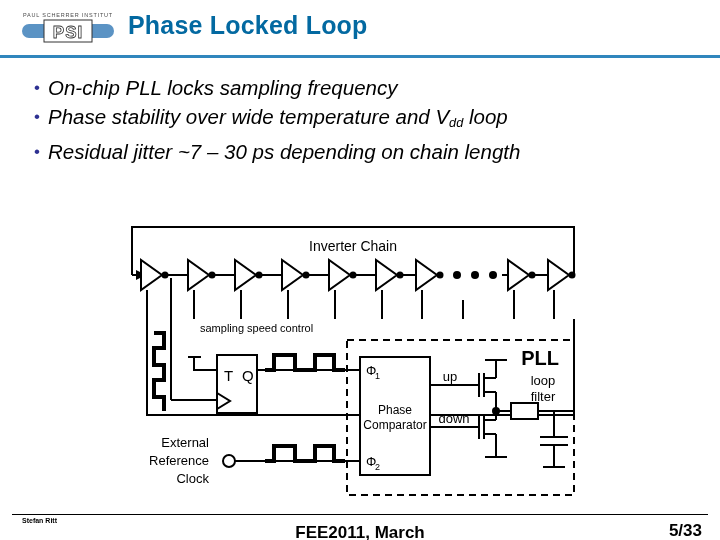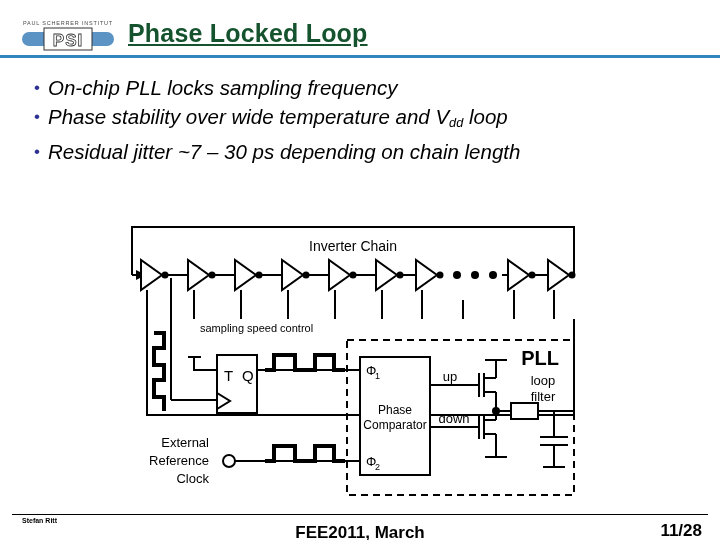--- a/index.html
+++ b/index.html
@@ -4,26 +4,26 @@
 <style>
   html,body{margin:0;padding:0;}
   body{
     width:720px;height:540px;
     background:#ffffff;
     font-family:"Liberation Sans", sans-serif;
     overflow:hidden;
     position:relative;
   }
   
-  #header{position:absolute;left:0;top:8px;width:720px;height:46px;}
+  #header{position:absolute;left:0;top:0;width:720px;height:46px;}
   #psi-logo{position:absolute;left:18px;top:9px;width:100px;height:38px;}
   #slide-title{
     position:absolute;left:128px;top:11px;
-    font-size:25px;font-weight:bold;color:#14532d;
-    letter-spacing:.2px;white-space:nowrap;text-decoration:underline;
+    font-size:25px;font-weight:bold;color:#0369a1;
+    letter-spacing:.2px;white-space:nowrap;
   }
   #title-rule{
     position:absolute;left:0;top:55px;width:720px;height:3px;
     background:#3086bd;
   }
   
   #bullets{position:absolute;left:26px;top:73px;width:670px;}
   .bullet-row{
     display:flex;align-items:flex-start;
     font-size:20.5px;color:#000;line-height:29px;
@@ -241,13 +241,13 @@
     <text x="107" y="232" font-size="13" text-anchor="end">External</text>
     <text x="107" y="250" font-size="13" text-anchor="end">Reference</text>
     <text x="107" y="268" font-size="13" text-anchor="end">Clock</text>
   </g>
 </svg>
 </div>
 
 <div id="footer-rule"></div>
 <div id="footer-author">Stefan Ritt</div>
 <div id="footer-center">FEE2011, March</div>
-<div id="footer-page">11/28</div>
+<div id="footer-page">5/33</div>
 
 </body></html>

